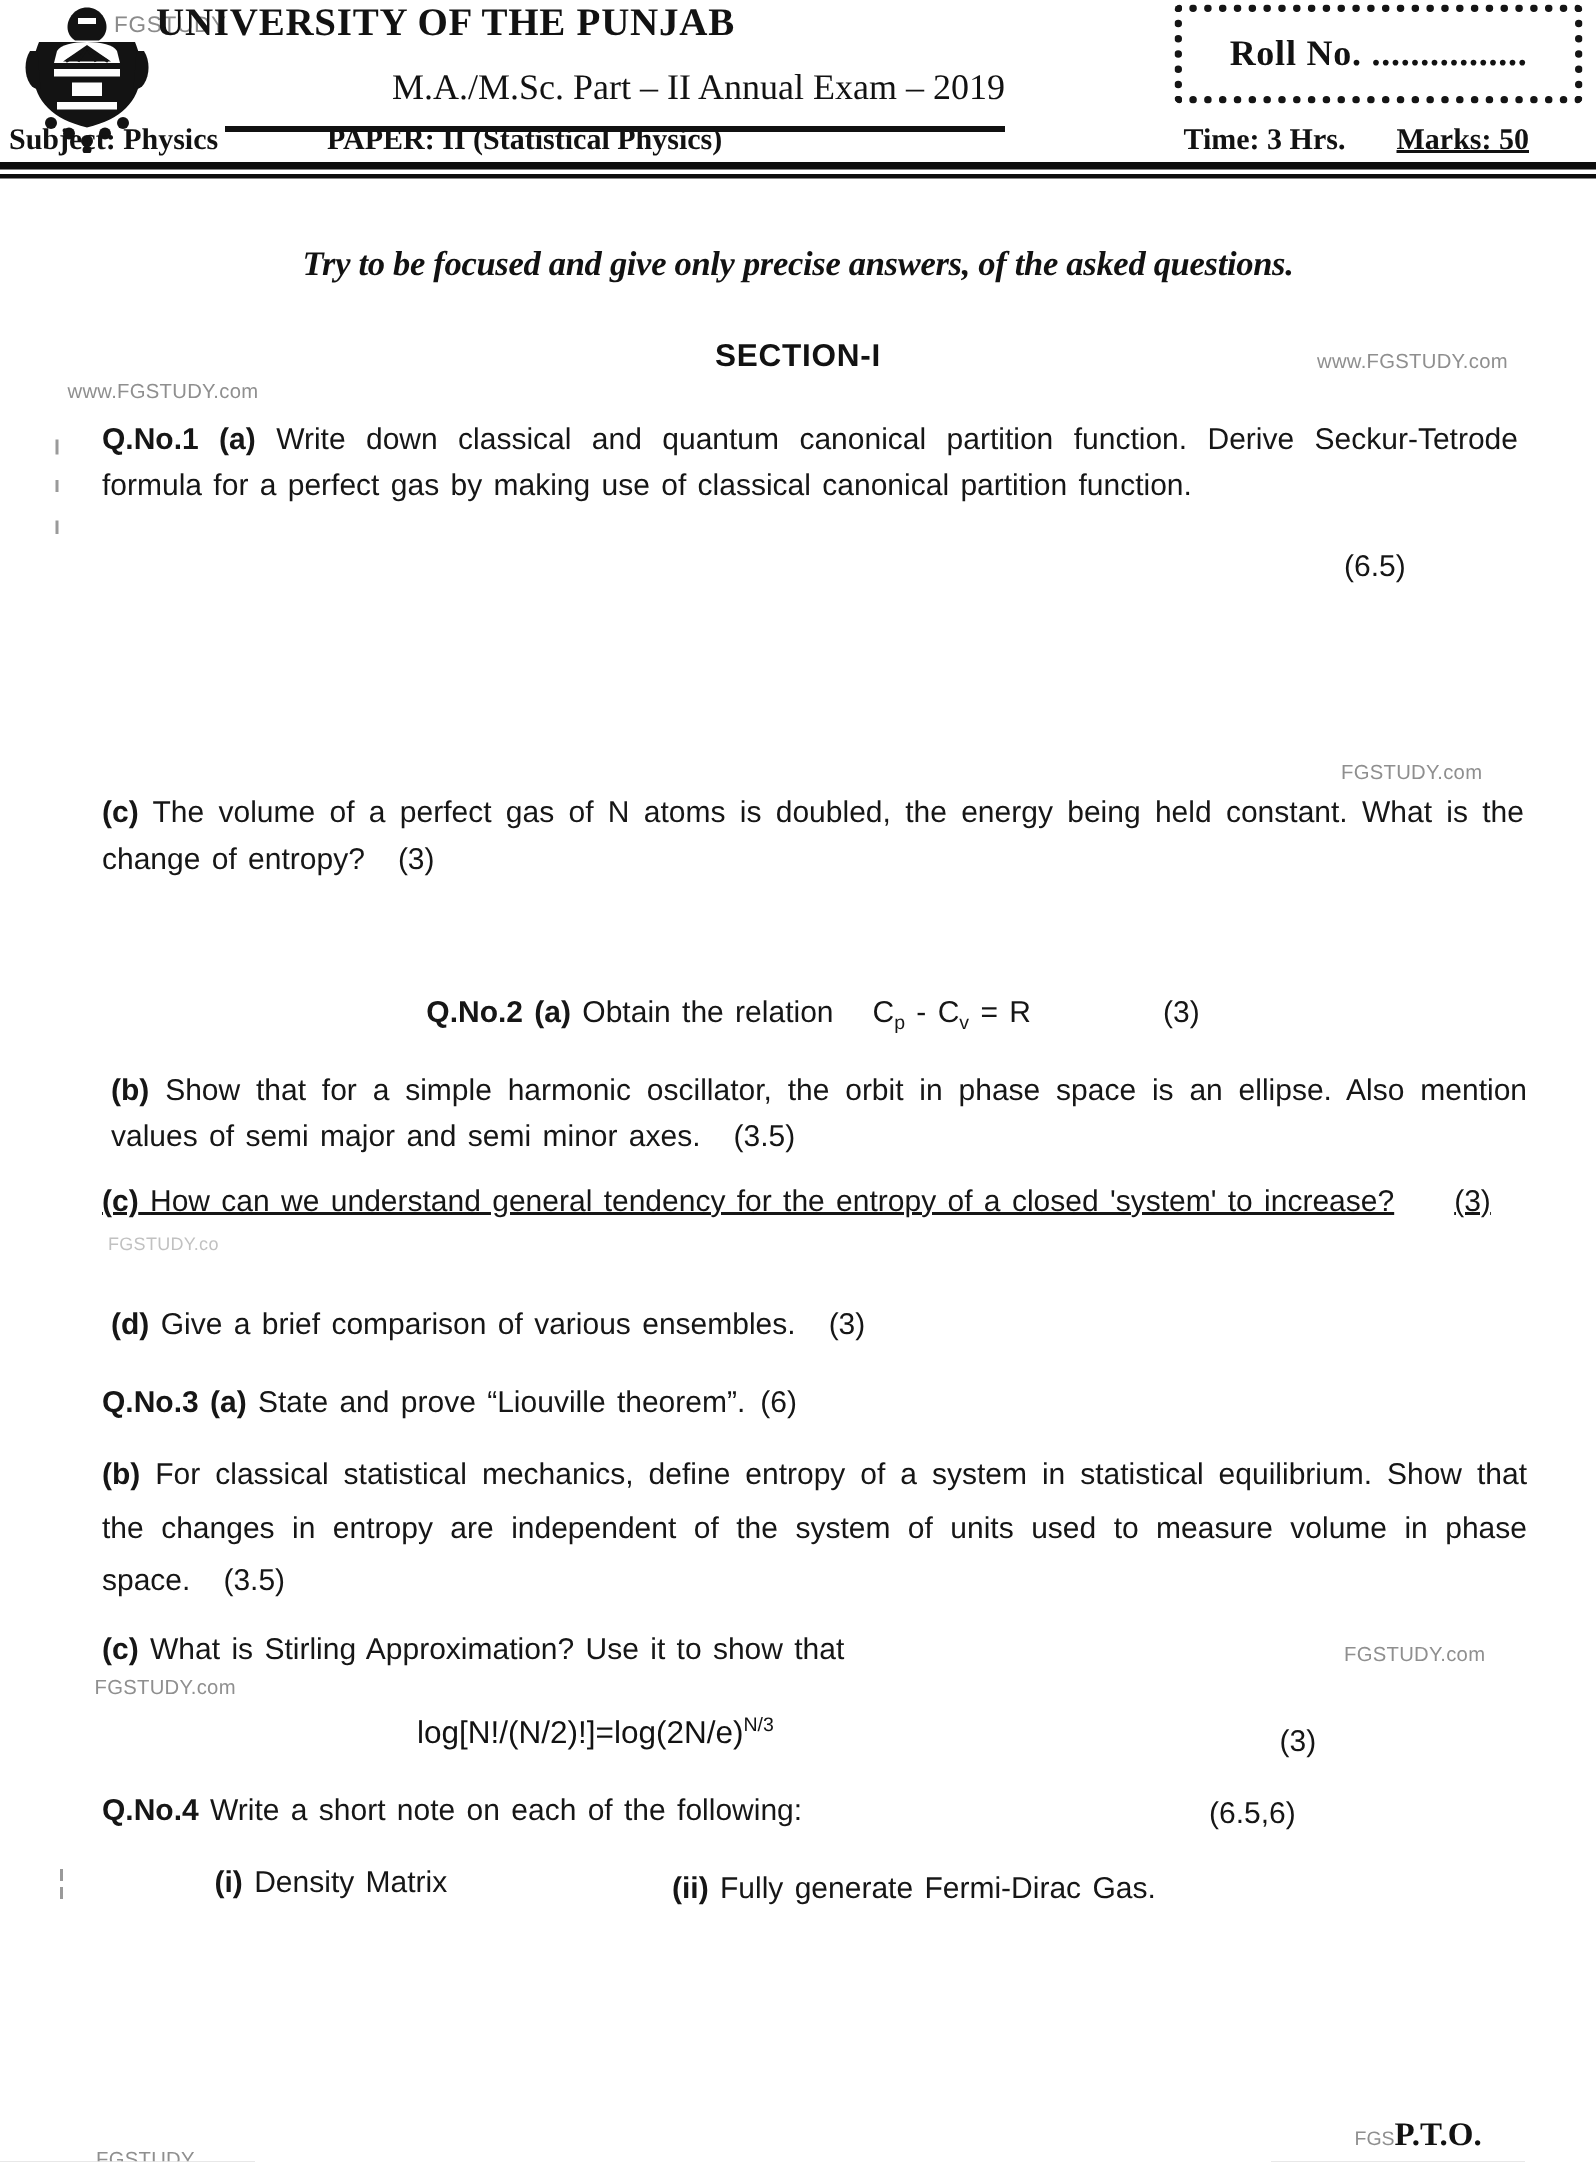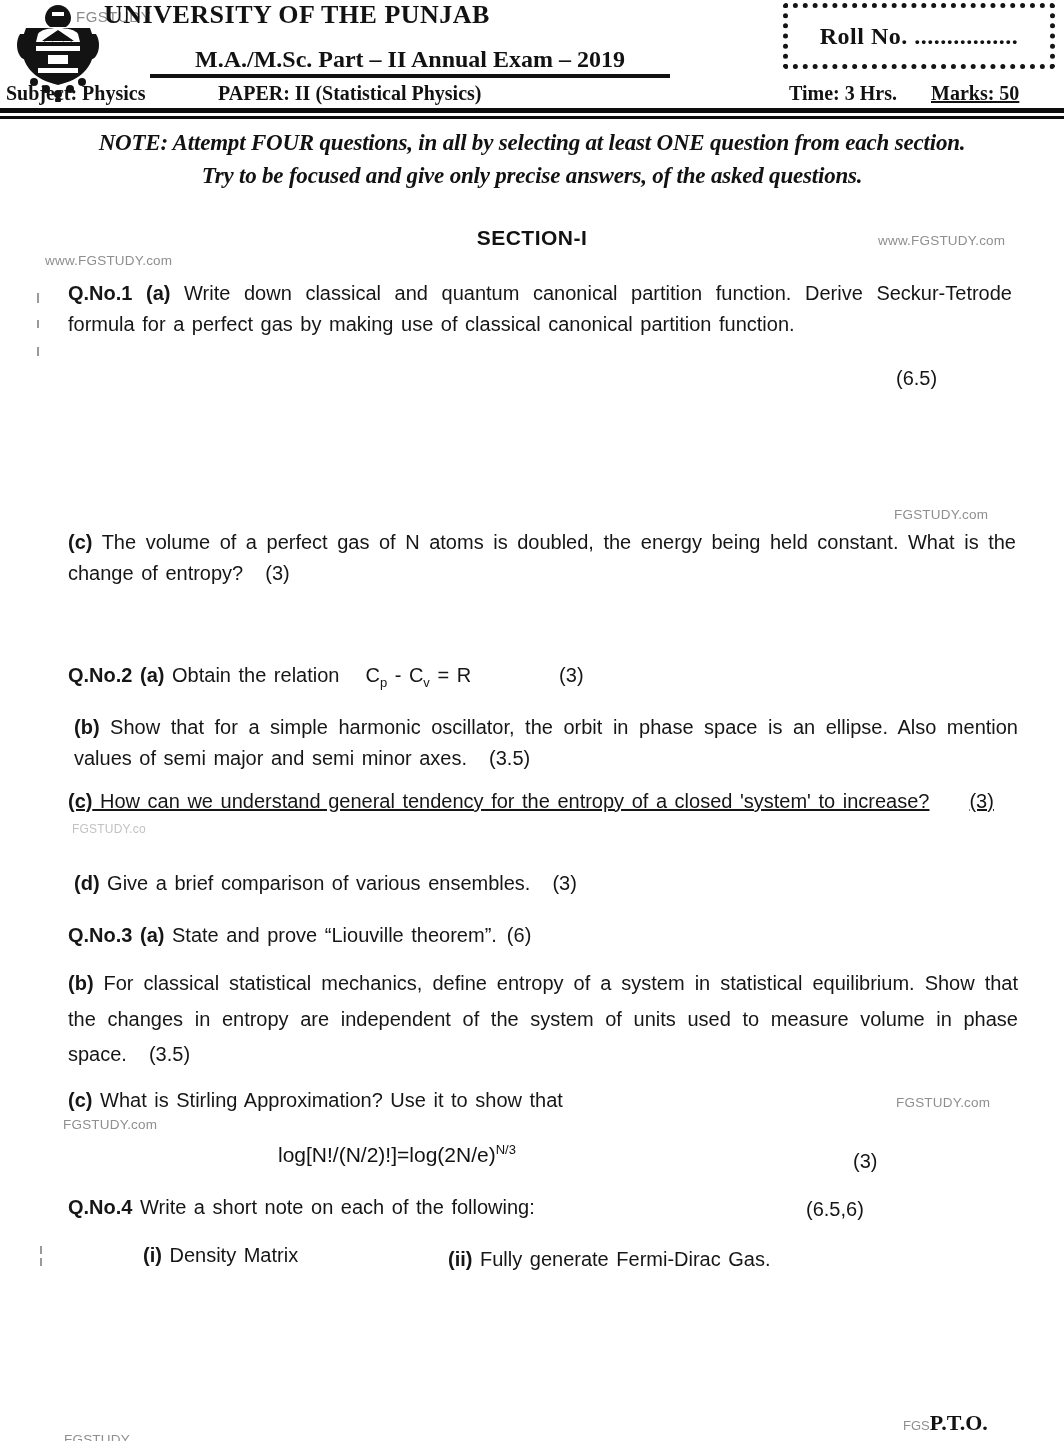--- a/index.html
+++ b/index.html
@@ -13,22 +13,22 @@
     overflow:hidden;
   }
   .abs{position:absolute;}
   .serif{font-family:"Liberation Serif",serif;}
   .sans{font-family:"Liberation Sans",sans-serif;}
 
   
   .crest{left:14px;top:4px;width:88px;height:98px;}
   .wm-top{left:76px;top:8px;font-size:15px;color:#8b8b8b;letter-spacing:.5px;}
   .uni-title{left:104px;top:0px;width:600px;font-size:26px;font-weight:bold;letter-spacing:.5px;white-space:nowrap;}
-  .exam-line{left:150px;top:46px;width:520px;text-align:center;font-size:24px;font-weight:bold;
-             border-bottom:4px solid #111;padding-bottom:1px;white-space:nowrap;}
+  .exam-line{left:150px;top:46px;width:520px;text-align:right;font-size:24px;font-weight:normal;
+             border-bottom:4px solid #111;padding-bottom:11px;white-space:nowrap;}
   .rollbox{left:783px;top:3px;width:262px;height:56px;border:5px dotted #151515;border-radius:4px;
            display:flex;align-items:center;justify-content:center;}
   .rollbox span{font-size:24px;font-weight:bold;letter-spacing:.5px;}
   .subj-row{top:82px;font-size:20px;font-weight:bold;white-space:nowrap;}
   .rule1{left:0;top:108px;width:1064px;height:5px;background:#0d0d0d;}
   .rule2{left:0;top:116px;width:1064px;height:3px;background:#0d0d0d;}
 
   
   .note-line{left:0;width:1064px;text-align:center;font-size:23px;font-weight:bold;font-style:italic;
              letter-spacing:-0.2px;white-space:nowrap;}
@@ -102,21 +102,20 @@
   </div>
 
   <div class="abs subj-row serif" style="left:6px;">Subject: Physics</div>
   <div class="abs subj-row serif" style="left:218px;">PAPER: II (Statistical Physics)</div>
   <div class="abs subj-row serif" style="left:789px;">Time: 3 Hrs.</div>
   <div class="abs subj-row serif" style="left:931px;text-decoration:underline;">Marks: 50</div>
 
   <div class="abs rule1"></div>
   <div class="abs rule2"></div>
 
-  <div class="abs note-line serif" style="top:130px;">NOTE: Attempt FOUR questions, in all by selecting at least ONE question from each section.</div>
   <div class="abs section-title sans">SECTION-I</div>
 
   <div class="abs note-line serif" style="top:163px;">Try to be focused and give only precise answers, of the asked questions.</div>
   <div class="abs wm" style="left:878px;top:233px;">www.FGSTUDY.com</div>
   <div class="abs wm" style="left:45px;top:253px;">www.FGSTUDY.com</div>
 
   <div class="abs artifact" style="left:37px;top:293px;width:2px;height:10px;"></div>
   <div class="abs artifact" style="left:37px;top:320px;width:2px;height:8px;"></div>
   <div class="abs artifact" style="left:37px;top:347px;width:2px;height:9px;"></div>
   <div class="abs artifact" style="left:40px;top:1246px;width:2px;height:8px;"></div>
@@ -128,21 +127,21 @@
   </div>
   <div class="abs marks-abs" style="left:896px;top:367px;">(6.5)</div>
 
   <div class="abs wm" style="left:894px;top:507px;">FGSTUDY.com</div>
 
   <div class="abs q" style="left:68px;top:527px;width:948px;">
     <b>(c)</b>
     <span>The volume of a perfect gas of N atoms is doubled, the energy being held constant. What is the change of entropy?</span><span class="marks-inline">(3)</span>
   </div>
 
-  <div class="abs q" style="left:68px;top:660px;width:948px;text-align:left;">
+  <div class="abs q" style="left:68px;top:660px;width:948px;text-align:center;">
     <b>Q.No.2 (a)</b>
     <span>Obtain the relation</span><span class="gap-sm"></span><span class="formula"><span>C</span><sub>p</sub><span> - C</span><sub>v</sub><span> = R</span></span><span class="gap-lg"></span><span>(3)</span>
   </div>
 
   <div class="abs q" style="left:74px;top:712px;width:944px;">
     <b>(b)</b>
     <span>Show that for a simple harmonic oscillator, the orbit in phase space is an ellipse.  Also mention values of semi major and semi minor axes.</span><span class="marks-inline">(3.5)</span>
   </div>
 
   <div class="abs wm" style="left:72px;top:822px;font-size:12px;opacity:.55;">FGSTUDY.co</div>

